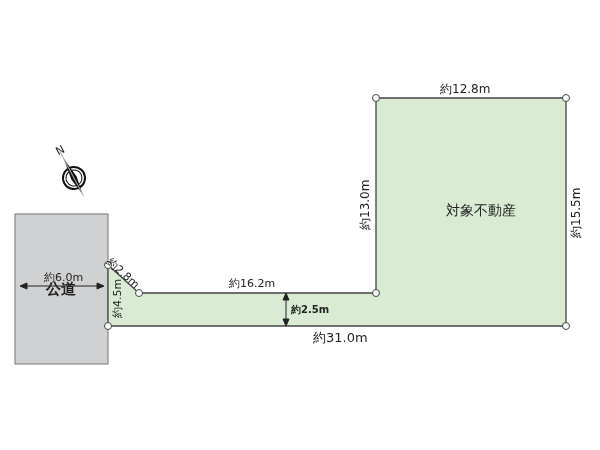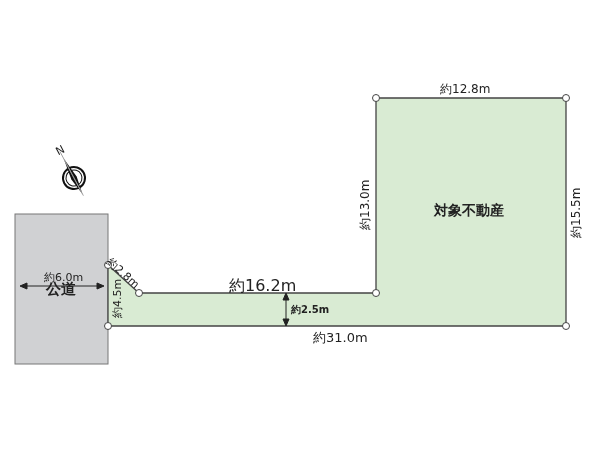--- a/index.html
+++ b/index.html
@@ -49,22 +49,22 @@
     <line x1="0" y1="-22" x2="0" y2="18" stroke="#fff" stroke-width="0.8"></line>
     <line x1="0" y1="-30" x2="0" y2="20" stroke="#555" stroke-width="0.5"></line>
   </g>
 </svg>
 
 <div class="lbl" style="left:56px;top:145px;font-size:11px;transform:rotate(-28deg);">N</div>
 
 <div class="lbl ttl" style="left:46px;top:250px;margin-top:32px;">公道</div>
 <div class="lbl big" style="left:44px;top:272px;font-size:11px;">約6.0m</div>
 
-<div class="lbl ttl" style="left:434px;top:203px;font-weight:bold;font-size:14px;">対象不動産</div>
+<div class="lbl ttl" style="left:446px;top:203px;font-weight:normal;font-size:14px;">対象不動産</div>
 
 <div class="lbl big" style="left:440px;top:83px;font-size:12px;">約12.8m</div>
 <div class="lbl big vert" style="left:570px;top:238px;font-size:12px;transform:rotate(-90deg);">約15.5m</div>
 <div class="lbl big vert" style="left:359px;top:230px;font-size:12px;transform:rotate(-90deg);">約13.0m</div>
-<div class="lbl big" style="left:229px;top:278px;font-size:16px;">約16.2m</div>
+<div class="lbl big" style="left:229px;top:278px;font-size:11px;">約16.2m</div>
 <div class="lbl sm" style="left:291px;top:305px;font-weight:bold;">約2.5m</div>
 <div class="lbl big" style="left:313px;top:331px;font-size:13px;">約31.0m</div>
 <div class="lbl big" style="left:112px;top:256px;font-size:11px;transform:rotate(42deg);transform-origin:left top;">約2.8m</div>
 <div class="lbl big vert" style="left:112px;top:318px;font-size:11px;transform:rotate(-90deg);">約4.5m</div>
 
 </body></html>

